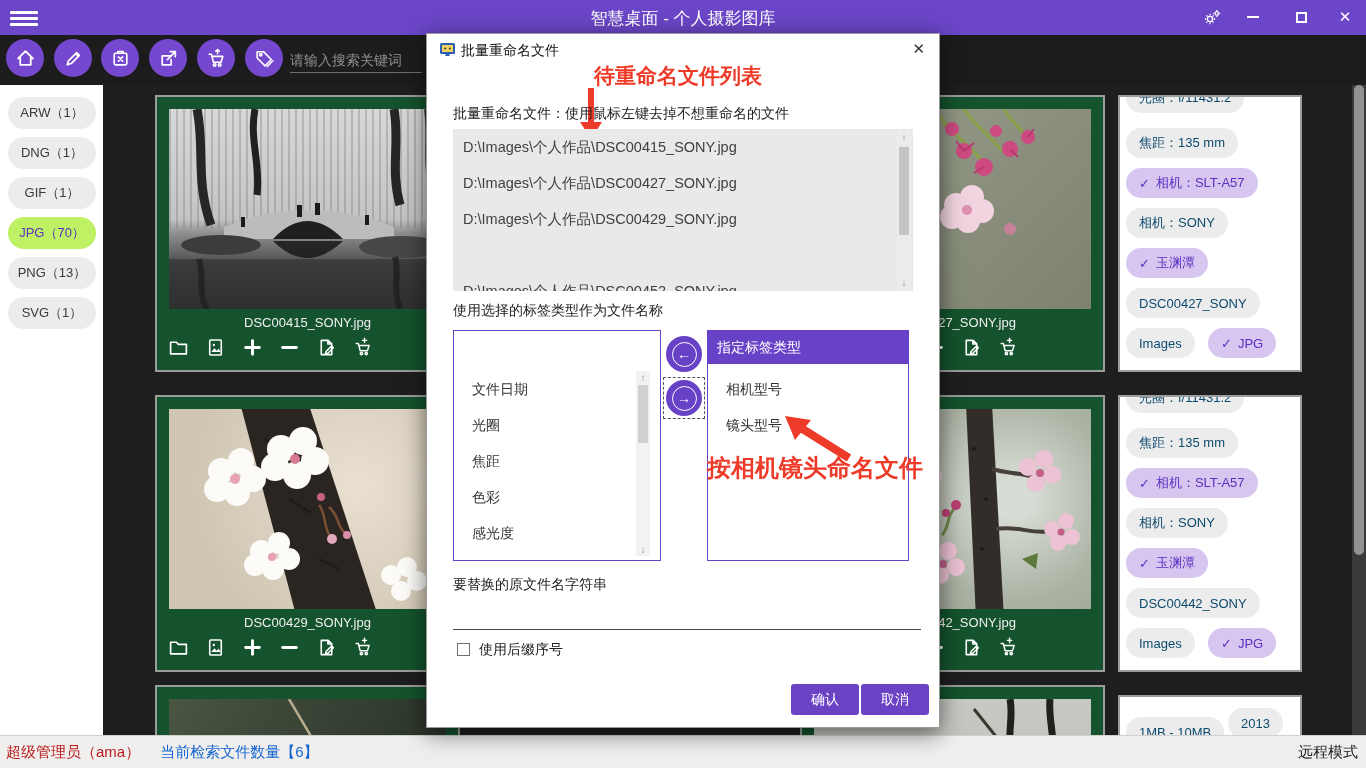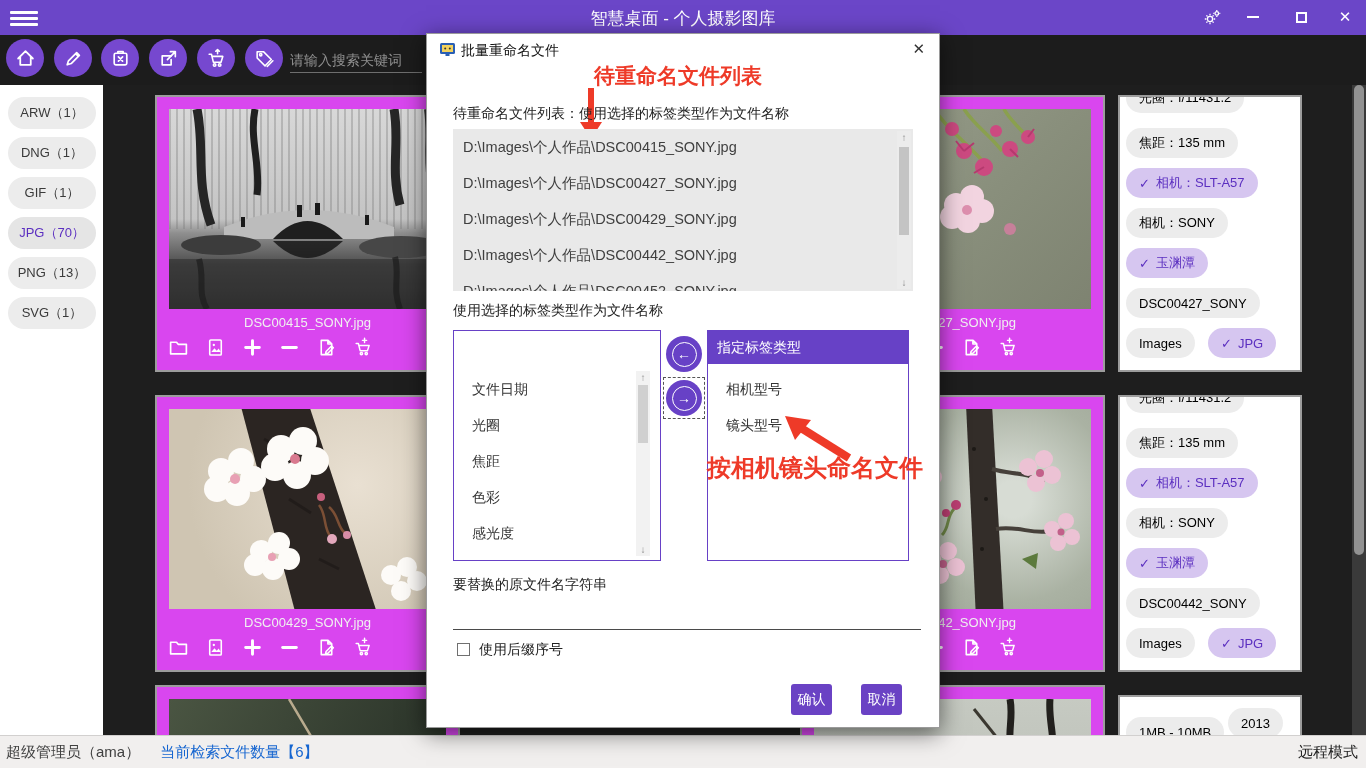--- a/index.html
+++ b/index.html
@@ -25,53 +25,53 @@
   .tbtn svg { width:21px; height:21px; }
   .search { position:absolute; left:290px; top:12px; width:132px; height:26px; background:transparent;
     border:none; border-bottom:1px solid #6e6e6e; color:#ddd; font-size:14px; outline:none; }
   .search::placeholder { color:#8f8f8f; }
 
   
   .main { position:absolute; left:0; top:85px; width:1366px; height:650px; background:#1e1e1e; overflow:hidden; }
   .sidebar { position:absolute; left:0; top:0; width:103px; height:650px; background:#fff; }
   .fpill { position:absolute; left:8px; width:88px; height:32px; border-radius:16px; background:#ececec;
     color:#3a3a3a; font-size:13px; display:flex; align-items:center; justify-content:center; cursor:pointer; }
-  .fpill.sel { background:#e5e5e5; color:#5b2fc0; }
-
-  .card { position:absolute; width:305px; height:277px; background:#d946ef; border:2px solid #9c9c9c; }
+  .fpill.sel { background:#bef264; color:#5b2fc0; }
+
+  .card { position:absolute; width:305px; height:277px; background:#14532d; border:2px solid #9c9c9c; }
   .photo { position:absolute; left:12px; top:12px; width:277px; height:200px; overflow:hidden; cursor:pointer; }
   .photo svg { position:absolute; left:0; top:0; width:100%; height:100%; }
   .fname { position:absolute; left:0; right:0; top:218px; text-align:center; color:#f0f0f0; font-size:13px; }
   .crow { position:absolute; left:10px; top:238px; height:26px; display:flex; gap:15px; }
   .ci { width:22px; height:24px; display:flex; align-items:center; justify-content:center; cursor:pointer; }
   .ci svg { width:21px; height:21px; }
 
   .p1 { background:linear-gradient(#d8d8d8,#c4c4c4 55%,#8f8f8f 62%,#4c4c4c 78%,#343434); }
   .p1::before { content:""; position:absolute; left:0; top:0; width:100%; height:60%;
     background:repeating-linear-gradient(90deg, rgba(120,120,120,.35) 0 2px, transparent 2px 7px); }
   .p2 { background:radial-gradient(circle at 68% 38%, #e9e0d2, #cfc5b2 75%); }
   .p3 { background:linear-gradient(135deg,#9aa08d,#898f7c 55%,#7e8371); }
   .p4 { background:radial-gradient(circle at 72% 45%, #d7dcd4 8%, #aab2a3 45%, #8f9788); }
   .p5 { background:linear-gradient(120deg,#4a5542,#2d362b 70%); }
   .p6 { background:linear-gradient(#c6cac2,#b2b6ae); }
 
   .tagpanel { position:absolute; left:1118px; width:184px; background:#fff; border:2px solid #9c9c9c; overflow:hidden; }
   .tp1,.tp2 { height:277px; } .tp3 { height:60px; }
-  .tpill { position:absolute; height:30px; border-radius:15px; background:#ececec; color:#000000;
+  .tpill { position:absolute; height:30px; border-radius:15px; background:#ececec; color:#0c4a6e;
     font-size:13px; display:flex; align-items:center; padding:0 13px; gap:6px; white-space:nowrap; cursor:pointer; }
   .tpill.sel { background:#d6c6f0; color:#5b2fc0; }
   .tpill .chk { font-size:13px; font-weight:bold; color:#5b2fc0; }
 
   .vtrack { position:absolute; left:1352px; top:0; width:14px; height:650px; background:#3a3a3a; }
   .vthumb { position:absolute; left:2px; top:0; width:10px; height:470px; background:#929292; border-radius:5px; cursor:pointer; }
 
   
   .statusbar { position:absolute; left:0; top:735px; width:1366px; height:33px; background:#f1efee;
     border-top:1px solid #d2d0cf; z-index:6; font-size:15px; display:flex; align-items:center; }
-  .sb-user { margin-left:6px; color:#404040; }
+  .sb-user { margin-left:6px; color:#b91c1c; }
   .sb-count { margin-left:20px; color:#1565d0; }
   .sb-mode { margin-left:auto; margin-right:8px; color:#222; }
 
   
   .dialog { position:absolute; left:426px; top:33px; width:514px; height:695px; background:#fff;
     border:1px solid #9a9a9a; box-shadow:0 5px 22px rgba(0,0,0,.55); z-index:10; }
   .dtitle { position:absolute; left:34px; top:8px; font-size:14px; color:#111; }
   .dicon { position:absolute; left:12px; top:7px; width:17px; height:17px; }
   .dclose { position:absolute; right:14px; top:6px; font-size:15px; color:#333; cursor:pointer; }
   .dnote { color:#ee3a28; font-weight:bold; }
@@ -89,21 +89,21 @@
     font-size:14px; display:flex; align-items:center; padding-left:9px; }
   .boxitem { position:absolute; left:18px; font-size:14px; color:#333; cursor:pointer; white-space:nowrap; }
   .xferbtn { position:absolute; left:239px; width:36px; height:36px; border-radius:50%; background:#6741c6;
     display:flex; align-items:center; justify-content:center; cursor:pointer; }
   .xferbtn .ring { width:25px; height:25px; border:1.5px solid #fff; border-radius:50%;
     display:flex; align-items:center; justify-content:center; color:#fff; font-size:14px; font-weight:bold; }
   .xfer-l { top:302px; } .xfer-r { top:346px; }
   .xfer-r::after { content:""; position:absolute; inset:-3px; border:1px dashed #555; }
   .dinput { position:absolute; left:26px; top:568px; width:468px; height:28px; border-bottom:1px solid #4a4a4a; cursor:text; }
   .dcheck { position:absolute; left:30px; top:609px; width:13px; height:13px; border:1px solid #707070; background:#fff; cursor:pointer; }
-  .dbtn { position:absolute; top:650px; width:41px; height:31px; background:#6a42c4; color:#fff; border:none;
+  .dbtn { position:absolute; top:650px; width:68px; height:31px; background:#6a42c4; color:#fff; border:none;
     border-radius:3px; font-size:14px; cursor:pointer; font-family:inherit; }
   .btn-confirm { left:364px; } .btn-cancel { left:434px; }
   .redarrow { position:absolute; }
 </style>
 </head>
 <body>
 
 <div id="app">
 
   <div class="titlebar">
@@ -565,27 +565,26 @@
     </svg>
     <div class="dtitle">批量重命名文件</div>
     <div class="dclose">✕</div>
 
     <div class="dnote dnote-top">待重命名文件列表</div>
     <svg class="redarrow" style="left:150px;top:54px" width="28" height="52" viewBox="0 0 28 52">
       <rect x="11" y="0" width="6" height="36" fill="#ee3a28"></rect>
       <polygon points="3,34 25,34 14,51" fill="#ee3a28"></polygon>
     </svg>
 
-    <div class="dlabel" style="left:26px;top:71px">待重命名文件列表：使用选择的标签类型作为文件名称</div>
+    <div class="dlabel" style="left:26px;top:71px">批量重命名文件：使用鼠标左键去掉不想重命名的文件</div>
 
     <div class="dfilelist">
       <div class="fitem" style="top:9px">D:\Images\个人作品\DSC00415_SONY.jpg</div>
       <div class="fitem" style="top:45px">D:\Images\个人作品\DSC00427_SONY.jpg</div>
       <div class="fitem" style="top:81px">D:\Images\个人作品\DSC00429_SONY.jpg</div>
-      <div class="fitem" style="top:117px">D:\Images\个人作品\DSC00442_SONY.jpg</div>
       <div class="fitem" style="top:153px">D:\Images\个人作品\DSC00452_SONY.jpg</div>
       <div class="sbar" style="left:444px;top:2px;width:14px;height:158px">
         <div class="sarrow" style="top:1px">↑</div>
         <div class="sthumb" style="top:16px;height:88px"></div>
         <div class="sarrow" style="bottom:1px">↓</div>
       </div>
     </div>
 
     <div class="dlabel" style="left:26px;top:268px">使用选择的标签类型作为文件名称</div>
 

